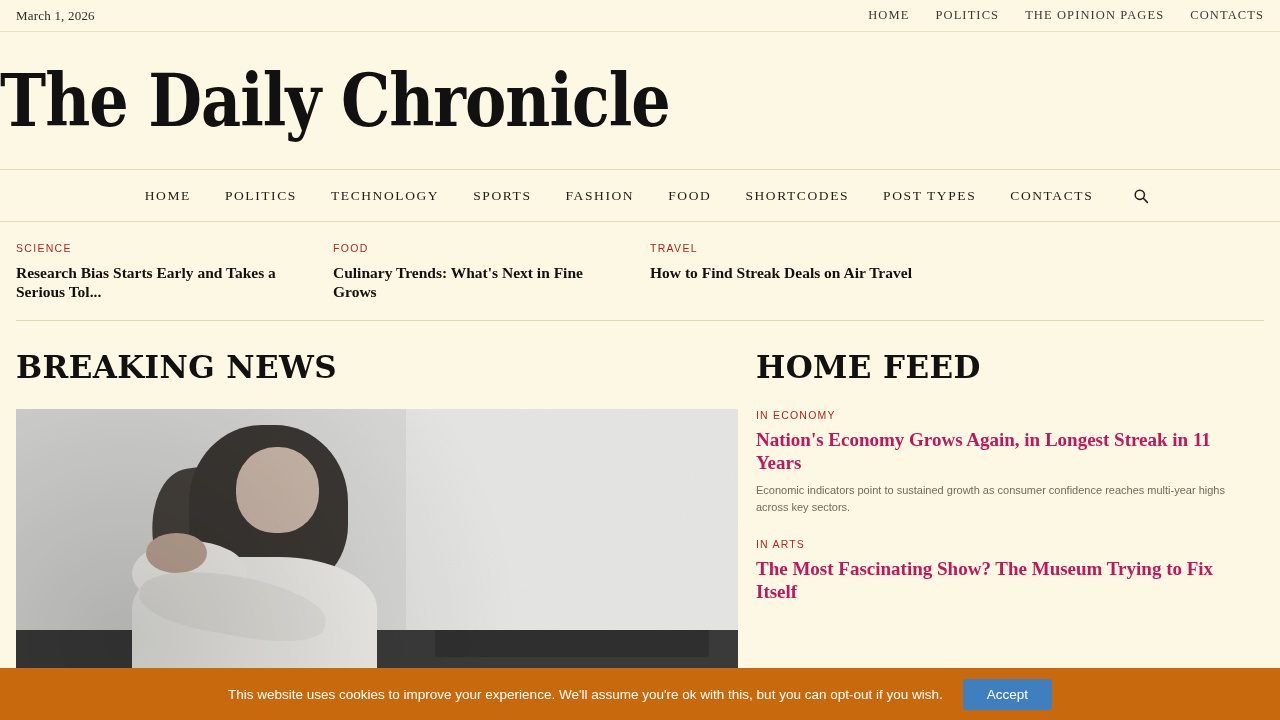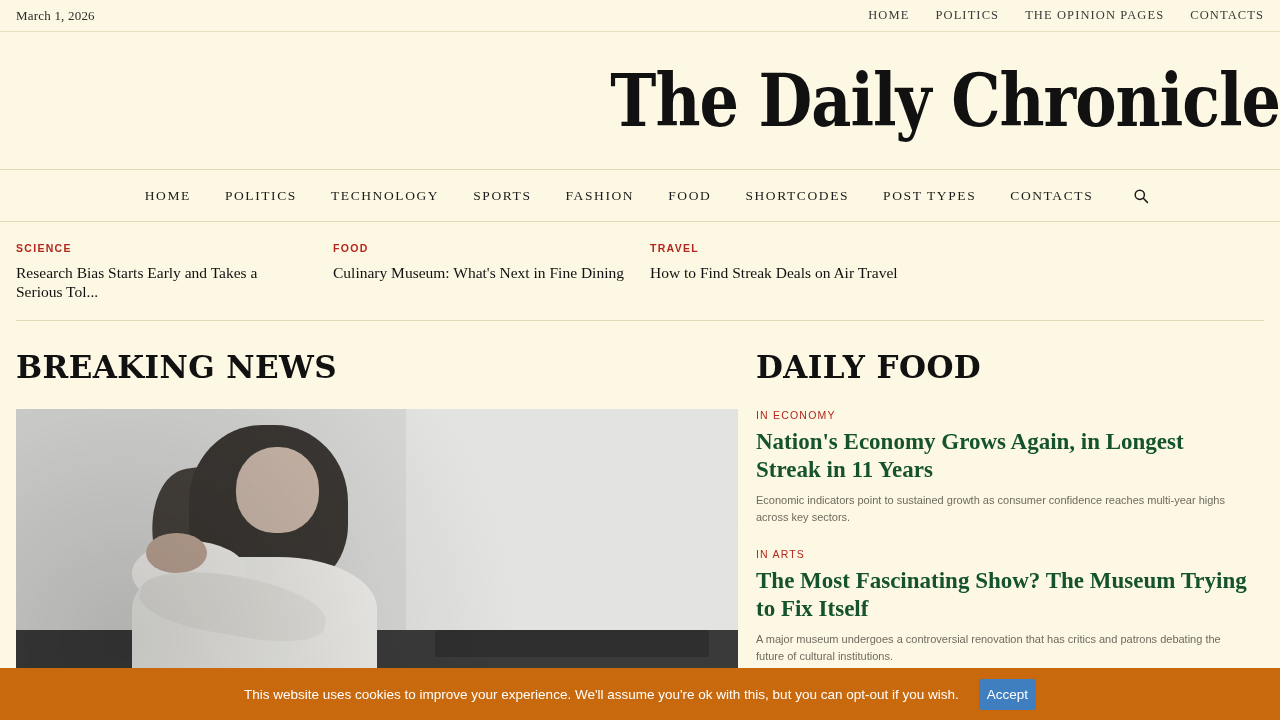--- a/index.html
+++ b/index.html
@@ -36,21 +36,21 @@
     color: #3a3a3a;
     text-decoration: none;
     text-transform: uppercase;
   }
 
   
   .masthead {
     height: 138px;
     display: flex;
     align-items: center;
-    justify-content: flex-end;
+    justify-content: flex-start;
     border-bottom: 1px solid #e2d9b8;
   }
   .masthead-title {
     font-family: "DejaVu Serif", serif;
     font-weight: 700;
     font-size: 62px;
     letter-spacing: -1px;
     color: #111;
     line-height: 1;
     font-style: normal;
@@ -88,30 +88,30 @@
   
   .strip {
     display: flex;
     padding: 20px 16px 0 16px;
     gap: 0;
   }
   .strip-col { width: 317px; padding-right: 26px; }
   .strip-cat {
     font-family: "Liberation Sans", sans-serif;
     font-size: 10.5px;
-    font-weight: 700;
+    font-weight: 400;
     letter-spacing: 1.3px;
     color: #b3261e;
     text-transform: uppercase;
     margin-bottom: 9px;
   }
   .strip-title {
     font-family: "Liberation Serif", serif;
     font-size: 15.5px;
-    font-weight: 400;
+    font-weight: 700;
     color: #111;
     line-height: 1.25;
   }
   .strip-rule {
     margin: 18px 16px 0 16px;
     height: 1px;
     background: #e2d9b8;
   }
 
   
@@ -169,23 +169,23 @@
     font-family: "Liberation Sans", sans-serif;
     font-size: 10.5px;
     font-weight: 400;
     letter-spacing: 1.2px;
     color: #b3261e;
     text-transform: uppercase;
     margin-bottom: 7px;
   }
   .feed-title {
     font-family: "Liberation Serif", serif;
-    font-size: 23px;
+    font-size: 19px;
     font-weight: 700;
-    color: #14532d;
+    color: #be185d;
     line-height: 1.22;
     margin-bottom: 8px;
   }
   .feed-excerpt {
     font-family: "Liberation Sans", sans-serif;
     font-size: 11px;
     line-height: 1.54;
     color: #6f6a5e;
     max-width: 470px;
   }
@@ -205,21 +205,21 @@
     font-family: "Liberation Sans", sans-serif;
     font-size: 13.5px;
     color: #fff;
   }
   .cookie-accept {
     background: #3f7fbf;
     color: #fff;
     border: none;
     font-family: "Liberation Sans", sans-serif;
     font-size: 13.5px;
-    padding: 8px 8px;
+    padding: 8px 24px;
     border-radius: 3px;
     cursor: pointer;
   }
 </style>
 </head>
 <body>
 
 <div class="topbar">
   <div class="topbar-date">March 1, 2026</div>
   <div class="topbar-nav">
@@ -252,21 +252,21 @@
   </button>
 </div>
 
 <div class="strip">
   <div class="strip-col">
     <div class="strip-cat">SCIENCE</div>
     <div class="strip-title">Research Bias Starts Early and Takes a Serious Tol...</div>
   </div>
   <div class="strip-col">
     <div class="strip-cat">FOOD</div>
-    <div class="strip-title">Culinary Museum: What's Next in Fine Dining</div>
+    <div class="strip-title">Culinary Trends: What's Next in Fine Grows</div>
   </div>
   <div class="strip-col">
     <div class="strip-cat">TRAVEL</div>
     <div class="strip-title">How to Find Streak Deals on Air Travel</div>
   </div>
 </div>
 <div class="strip-rule"></div>
 
 <div class="content">
 
@@ -282,32 +282,31 @@
       <div class="ph-face"></div>
       <div class="ph-body"></div>
       <div class="ph-baby"></div>
       <div class="ph-babyh"></div>
       <div class="ph-arm"></div>
       <div class="ph-grain"></div>
     </div>
   </div>
 
   <div class="col-right">
-    <div class="section-head">DAILY FOOD</div>
+    <div class="section-head">HOME FEED</div>
 
     <div class="feed-item">
       <div class="feed-cat">IN ECONOMY</div>
       <div class="feed-title">Nation's Economy Grows Again, in Longest Streak in 11 Years</div>
       <div class="feed-excerpt">Economic indicators point to sustained growth as consumer confidence reaches multi-year highs across key sectors.</div>
     </div>
 
     <div class="feed-item">
       <div class="feed-cat">IN ARTS</div>
       <div class="feed-title">The Most Fascinating Show? The Museum Trying to Fix Itself</div>
-      <div class="feed-excerpt">A major museum undergoes a controversial renovation that has critics and patrons debating the future of cultural institutions.</div>
     </div>
   </div>
 
 </div>
 
 <div class="cookiebar">
   <div class="cookie-text">This website uses cookies to improve your experience. We'll assume you're ok with this, but you can opt-out if you wish.</div>
   <button class="cookie-accept">Accept</button>
 </div>
 

